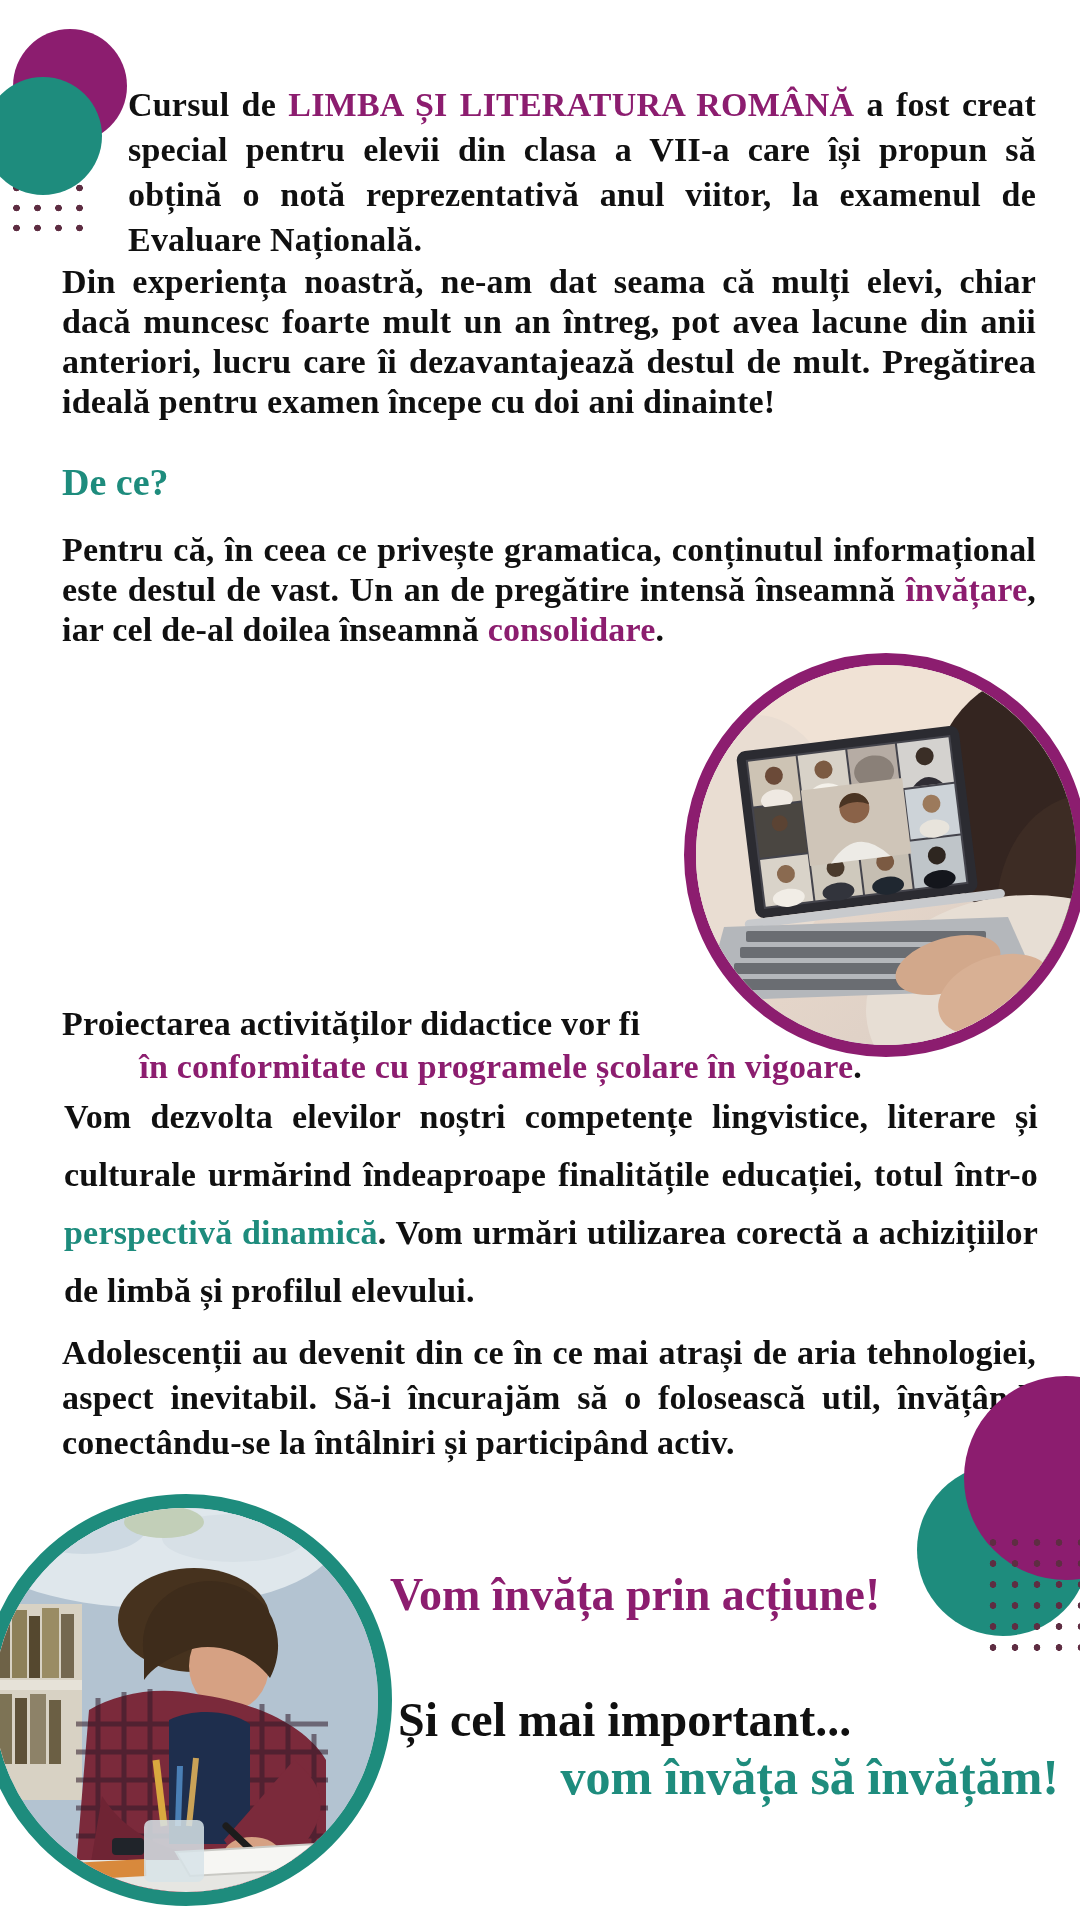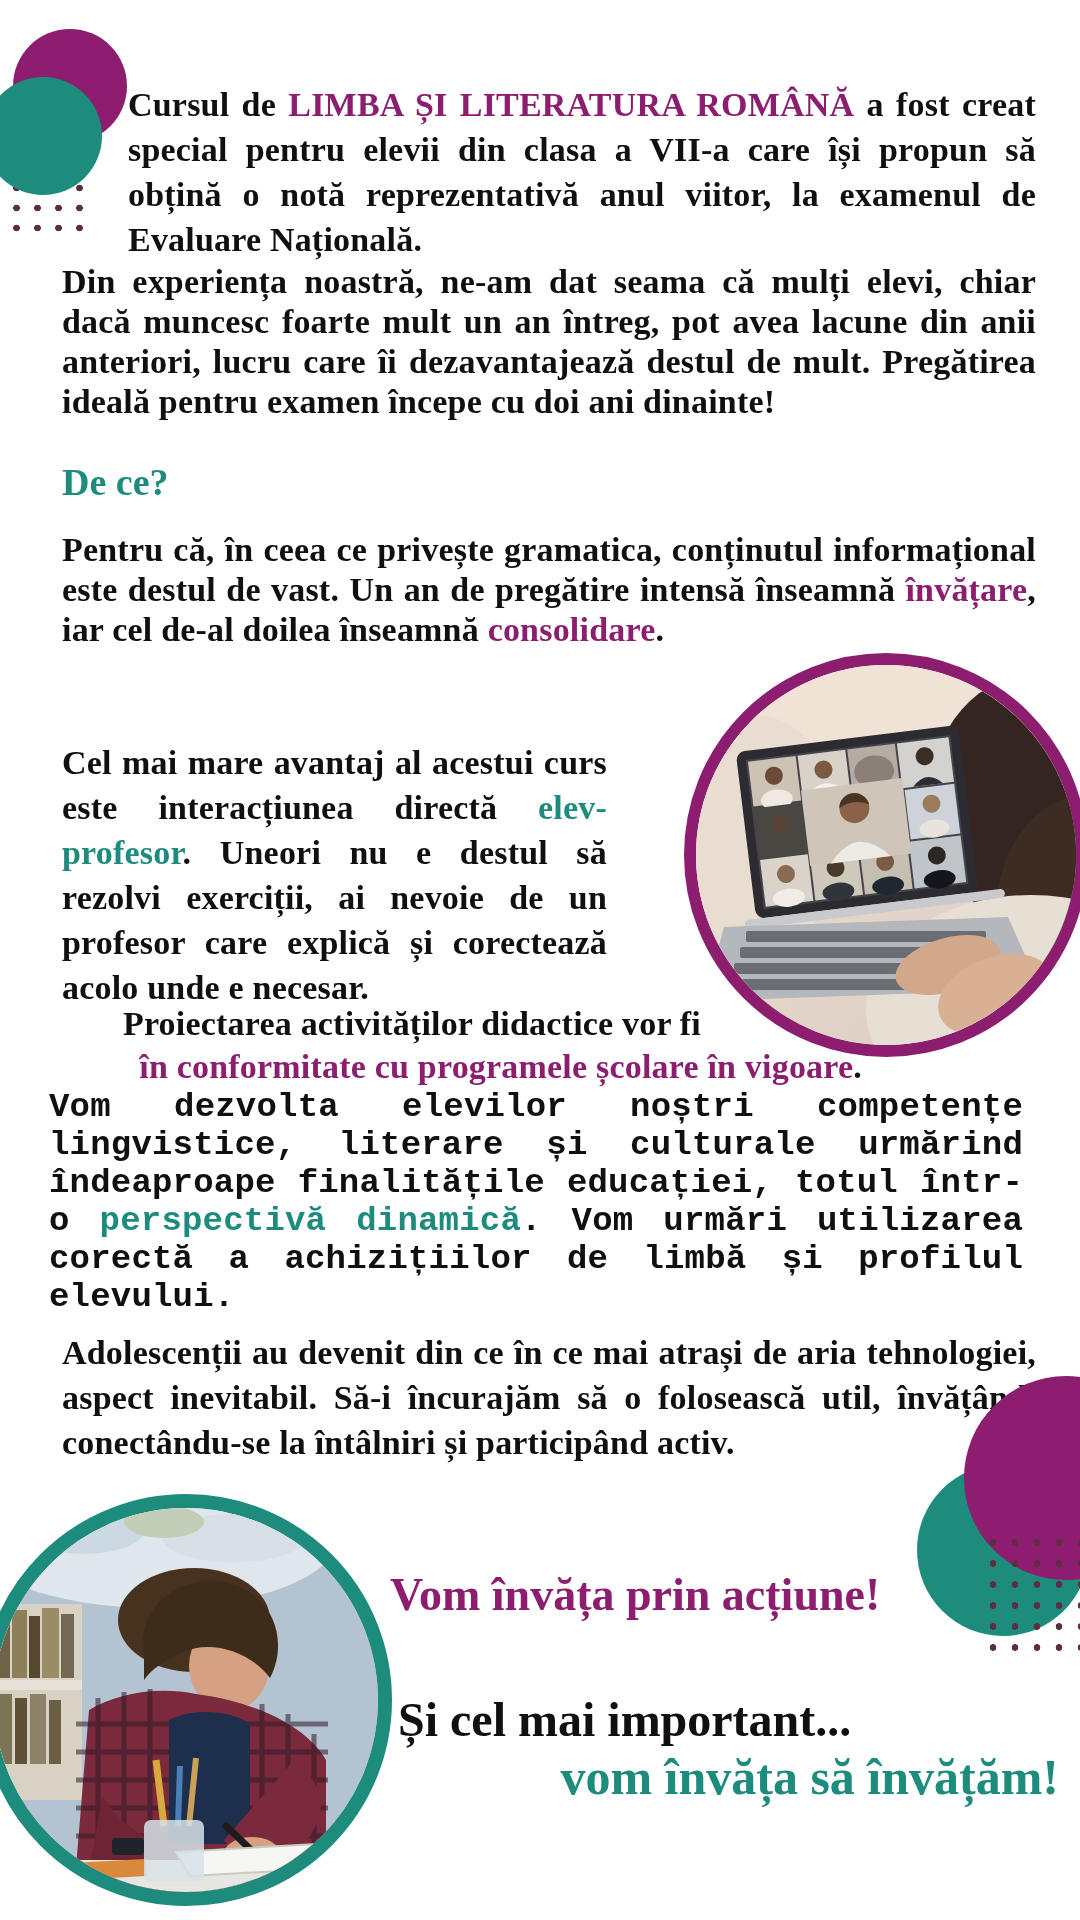--- a/index.html
+++ b/index.html
@@ -47,21 +47,20 @@
   <div class="circle c-purple" style="left:13px;top:29px;width:114px;height:114px;"></div>
   <div class="circle c-teal" style="left:-16px;top:77px;width:118px;height:118px;"></div>
 
   <div class="para" style="left:62px;top:262px;width:974px;"><span>Din experiența noastră, ne-am dat seama că mulți elevi, chiar dacă muncesc foarte mult un an întreg, pot avea lacune din anii anteriori, lucru care îi dezavantajează destul de mult. Pregătirea ideală pentru examen începe cu doi ani dinainte!</span></div>
 
   <div class="para" style="left:128px;top:82px;width:908px;line-height:45px;"><span>Cursul de </span><span class="seg-purple">LIMBA ȘI LITERATURA ROMÂNĂ</span><span> a fost creat special pentru elevii din clasa a VII-a care își propun să obțină o notă reprezentativă anul viitor, la examenul de Evaluare Națională.</span></div>
 
   <div class="heading" style="left:62px;top:462px;">De ce?</div>
   <div class="para" style="left:62px;top:530px;width:974px;"><span>Pentru că, în ceea ce privește gramatica, conținutul informațional este destul de vast. Un an de pregătire intensă înseamnă </span><span class="seg-purple">învățare</span><span>, iar cel de-al doilea înseamnă </span><span class="seg-purple">consolidare</span><span>.</span></div>
 
-  <div class="para" style="left:62px;top:740px;width:545px;line-height:45px;"><span>Cel mai mare avantaj al acestui curs este interacțiunea directă </span><span class="seg-teal">elev-profesor</span><span>. Uneori nu e destul să rezolvi exerciții, ai nevoie de un profesor care explică și corectează acolo unde e necesar.</span></div>
 
   <div class="photo-circle" style="left:684px;top:653px;width:404px;height:404px;border:12px solid var(--purple,#8C1D6F);" aria-label="Persoană la laptop într-o videoconferință cu mai mulți participanți">
     <svg viewBox="0 0 380 380">
       <defs>
         <linearGradient id="vbg" x1="0" y1="0" x2="1" y2="1">
           <stop offset="0" stop-color="#efdfd3"></stop>
             <stop offset=".55" stop-color="#e4d5c9"></stop>
             <stop offset="1" stop-color="#d8ccc3"></stop>
         </linearGradient>
       </defs>
@@ -121,23 +120,23 @@
         <rect x="44" y="282" width="250" height="11" rx="2"></rect>
         <rect x="38" y="298" width="262" height="11" rx="2"></rect>
         <rect x="32" y="314" width="274" height="11" rx="2"></rect>
       </g>
 
       <ellipse cx="252" cy="300" rx="54" ry="27" fill="#d2a88b" transform="rotate(-16 252 300)"></ellipse>
       <ellipse cx="300" cy="330" rx="60" ry="38" fill="#d8b094" transform="rotate(-20 300 330)"></ellipse>
     </svg>
   </div>
 
-  <div class="para" style="left:62px;top:1002px;width:700px;text-align:center;line-height:43px;">Proiectarea activităților didactice vor fi</div>
+  <div class="para" style="left:62px;top:1002px;width:700px;text-align:left;line-height:43px;">Proiectarea activităților didactice vor fi</div>
   <div class="para" style="left:62px;top:1045px;width:800px;text-align:right;line-height:43px;"><span class="seg-purple">în conformitate cu programele școlare în vigoare</span><span>.</span></div>
-  <div class="para" style="left:49px;top:1088px;width:974px;line-height:38px;font-family:Liberation Mono, monospace;"><span>Vom dezvolta elevilor noștri competențe lingvistice, literare și culturale urmărind îndeaproape finalitățile educației, totul într-o </span><span class="seg-teal">perspectivă dinamică</span><span>. Vom urmări utilizarea corectă a achizițiilor de limbă și profilul elevului.</span></div>
+  <div class="para" style="left:64px;top:1088px;width:974px;line-height:58px;"><span>Vom dezvolta elevilor noștri competențe lingvistice, literare și culturale urmărind îndeaproape finalitățile educației, totul într-o </span><span class="seg-teal">perspectivă dinamică</span><span>. Vom urmări utilizarea corectă a achizițiilor de limbă și profilul elevului.</span></div>
 
   <div class="para" style="left:62px;top:1330px;width:974px;line-height:45px;"><span>Adolescenții au devenit din ce în ce mai atrași de aria tehnologiei, aspect inevitabil. Să-i încurajăm să o folosească util, învățând, conectându-se la întâlniri și participând activ.</span></div>
 
   <div class="circle c-teal" style="left:917px;top:1464px;width:172px;height:172px;"></div>
   <div class="circle c-purple" style="left:964px;top:1376px;width:204px;height:204px;"></div>
   <div class="dots" style="left:982px;top:1532px;width:110px;height:128px;background-size:22px 21px;"></div>
 
   <div class="photo-circle" style="left:-20px;top:1494px;width:412px;height:412px;border:14px solid var(--teal,#1E8C7D);" aria-label="Elev scriind la birou">
     <svg viewBox="0 0 384 384">
       <rect width="384" height="384" fill="#b3c3d1"></rect>

